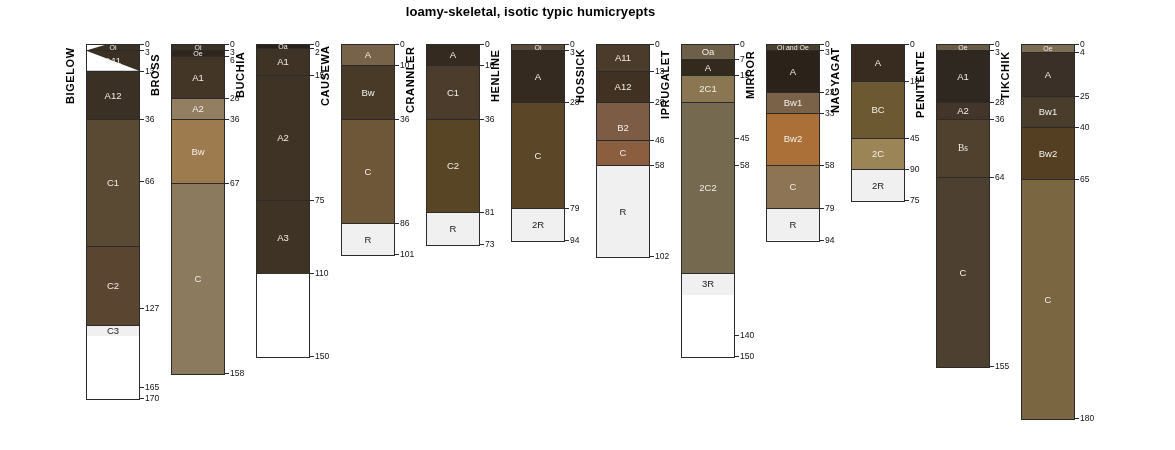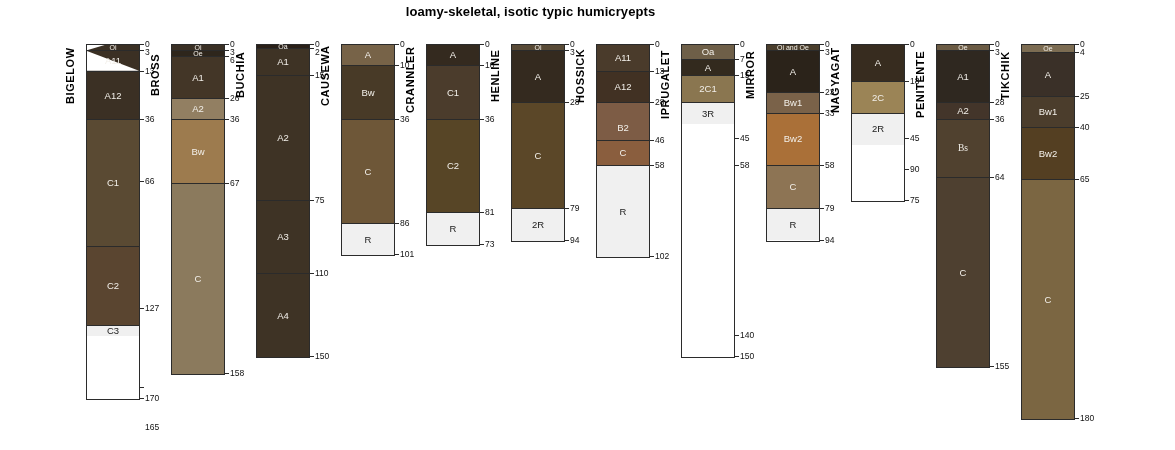--- a/index.html
+++ b/index.html
@@ -76,21 +76,21 @@
         <div class="tlab" style="top: 8px;">3</div>
         <div class="tick" style="top: 27.04px;"></div>
         <div class="tlab" style="top: 27.04px;">13</div>
         <div class="tick" style="top: 74.88px;"></div>
         <div class="tlab" style="top: 74.88px;">36</div>
         <div class="tick" style="top: 137.28px;"></div>
         <div class="tlab" style="top: 137.28px;">66</div>
         <div class="tick" style="top: 264.16px;"></div>
         <div class="tlab" style="top: 264.16px;">127</div>
         <div class="tick" style="top: 343.2px;"></div>
-        <div class="tlab" style="top: 343.2px; margin-top: 40px;">165</div>
+        <div class="tlab" style="top: 343.2px;">165</div>
         <div class="tick" style="top: 353.6px;"></div>
         <div class="tlab" style="top: 353.6px;">170</div>
       </div>
     </div>
     <div class="profile" style="left: 133px;">
       <div class="pname" style="left: 16px; top: 44px; height: 62px;">BROSS</div>
       <div class="col" style="height: 328.64px;">
         <div class="hz" style="height: 6.24px; background: rgb(58, 48, 37);">
           <span class="hzlab" style="font-size: 7px; position: relative;">Oi</span>
         </div>
@@ -135,23 +135,20 @@
         </div>
         <div class="hz" style="height: 27.04px; background: rgb(62, 51, 37);">
           <span class="hzlab" style="position: relative;">A1</span>
         </div>
         <div class="hz" style="height: 124.8px; background: rgb(62, 51, 37);">
           <span class="hzlab" style="position: relative;">A2</span>
         </div>
         <div class="hz" style="height: 72.8px; background: rgb(62, 51, 37);">
           <span class="hzlab" style="position: relative;">A3</span>
         </div>
-        <div class="hz" style="height: 83.2px; background: rgb(62, 51, 37); border-bottom: none;">
-          <span class="hzlab" style="position: relative;">A4</span>
-        </div>
       </div>
       <div class="axis" style="height: 312px;">
         <div class="tick" style="top: 0px;"></div>
         <div class="tlab" style="top: 0px;">0</div>
         <div class="tick" style="top: 4.16px;"></div>
         <div class="tlab" style="top: 8px;">2</div>
         <div class="tick" style="top: 31.2px;"></div>
         <div class="tlab" style="top: 31.2px;">15</div>
         <div class="tick" style="top: 156px;"></div>
         <div class="tlab" style="top: 156px;">75</div>
@@ -286,20 +283,23 @@
       <div class="pname" style="left: 16px; top: 44px; height: 81px;">IPRUGALET</div>
       <div class="col" style="height: 312px;">
         <div class="hz" style="height: 14.56px; background: rgb(110, 95, 72);">
           <span class="hzlab" style="position: relative;">Oa</span>
         </div>
         <div class="hz" style="height: 16.64px; background: rgb(51, 42, 30);">
           <span class="hzlab" style="position: relative;">A</span>
         </div>
         <div class="hz" style="height: 27.04px; background: rgb(138, 118, 80);">
           <span class="hzlab" style="position: relative;">2C1</span>
+        </div>
+        <div class="hz" style="height: 170.56px; background: rgb(117, 106, 79);">
+          <span class="hzlab" style="position: relative;">2C2</span>
         </div>
         <div class="hz" style="height: 20.8px; background: rgb(240, 240, 240); border-bottom: none;">
           <span class="hzlab dark" style="position: relative;">3R</span>
         </div>
       </div>
       <div class="axis" style="height: 312px;">
         <div class="tick" style="top: 0px;"></div>
         <div class="tlab" style="top: 0px;">0</div>
         <div class="tick" style="top: 14.56px;"></div>
         <div class="tlab" style="top: 14.56px;">7</div>
@@ -353,20 +353,23 @@
         <div class="tick" style="top: 195.52px;"></div>
         <div class="tlab" style="top: 195.52px;">94</div>
       </div>
     </div>
     <div class="profile" style="left: 813px;">
       <div class="pname" style="left: 16px; top: 44px; height: 72px;">NAGYAGAT</div>
       <div class="col" style="height: 156px;">
         <div class="hz" style="height: 37.44px; background: rgb(55, 44, 31);">
           <span class="hzlab" style="position: relative;">A</span>
         </div>
+        <div class="hz" style="height: 56.16px; background: rgb(109, 89, 49);">
+          <span class="hzlab" style="position: relative;">BC</span>
+        </div>
         <div class="hz" style="height: 31.2px; background: rgb(155, 132, 86);">
           <span class="hzlab" style="position: relative;">2C</span>
         </div>
         <div class="hz" style="height: 31.2px; background: rgb(240, 240, 240); border-bottom: none;">
           <span class="hzlab dark" style="position: relative;">2R</span>
         </div>
       </div>
       <div class="axis" style="height: 156px;">
         <div class="tick" style="top: 0px;"></div>
         <div class="tlab" style="top: 0px;">0</div>

